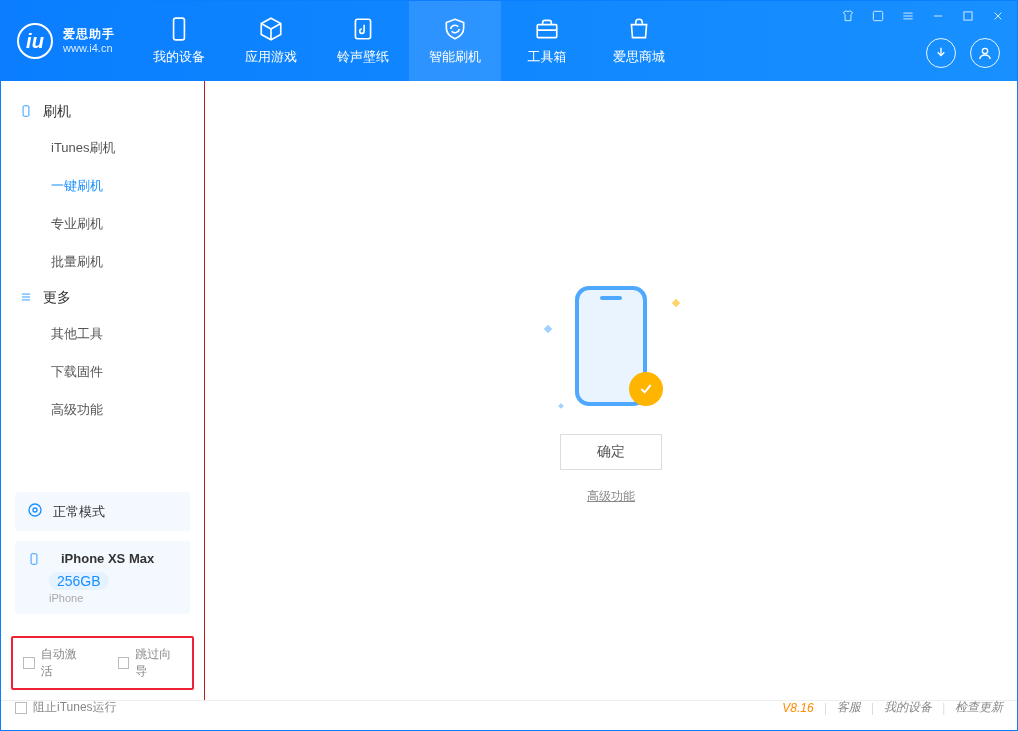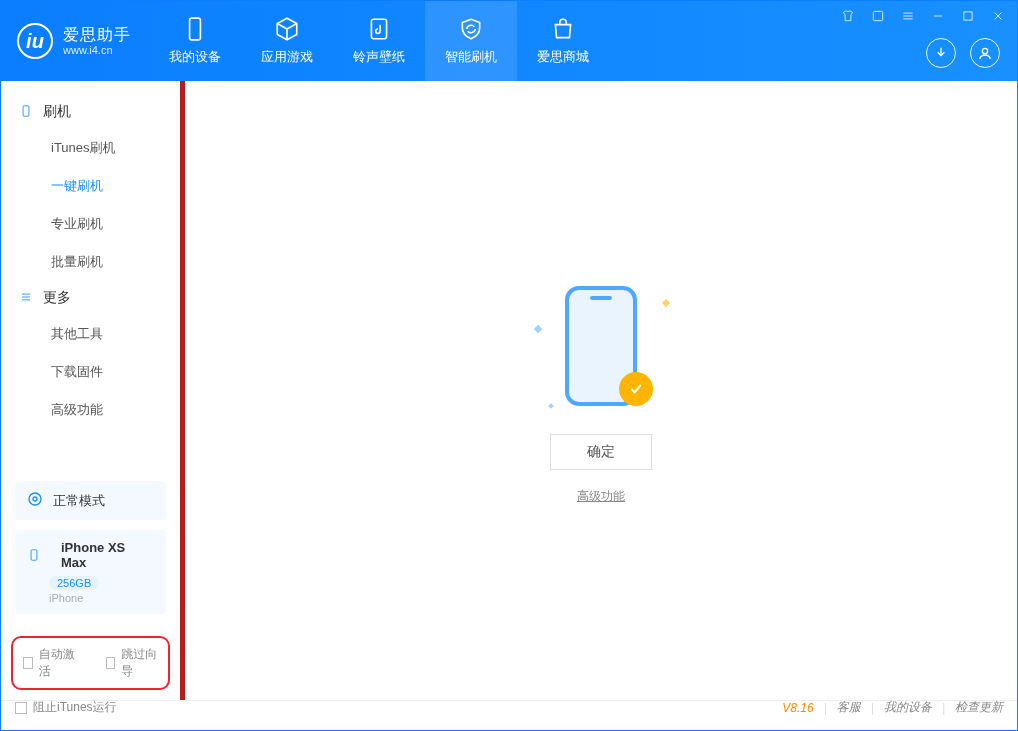--- a/index.html
+++ b/index.html
@@ -3,55 +3,55 @@
 <meta charset="utf-8">
 <style>
 * { margin: 0; padding: 0; box-sizing: border-box; font-family: "Microsoft YaHei", "PingFang SC", sans-serif; }
 body { background: #fff; width: 1018px; height: 731px; overflow: hidden; border: 1px solid #0a7eff; }
 
 
 .header { height: 80px; background: linear-gradient(90deg,#0a7eff 0%, #1890ff 100%); display: flex; align-items: stretch; color: #fff; }
 .logo { display: flex; align-items: center; padding: 0 18px 0 16px; gap: 10px; }
 .logo-mark { width: 36px; height: 36px; border: 2.5px solid #fff; border-radius: 50%; display: flex; align-items: center; justify-content: center; font-weight: 700; font-size: 20px; color:#fff; font-style: italic; }
 .logo-text { display:flex; flex-direction:column; line-height:1.1; }
-.logo-text .cn { font-size: 16px; font-weight: 400; letter-spacing:1px; }
+.logo-text .cn { font-size: 12px; font-weight: 700; letter-spacing:1px; }
 .logo-text .en { font-size: 11px; opacity: .85; }
 
 .tabs { display:flex; }
 .tab { width: 92px; display:flex; flex-direction:column; align-items:center; justify-content:center; gap:6px; cursor:pointer; font-size:13px; position:relative; }
 .tab.active { background: rgba(255,255,255,.12); }
 .tab-icon { width:26px; height:26px; display:flex; align-items:center; justify-content:center; }
 .tab-icon svg { width:26px; height:26px; fill:none; stroke:#fff; stroke-width:1.5; }
 .hicon { width:20px; height:20px; display:flex; align-items:center; justify-content:center; cursor:pointer; opacity:.9; }
 .hicon svg { width:16px; height:16px; stroke:#fff; fill:none; stroke-width:1.5; }
 .window-controls { position:absolute; top:6px; right:10px; display:flex; gap:10px; }
 .window-controls .hicon svg { width:14px; height:14px; }
 
 .big-actions { position:absolute; right:18px; top:38px; display:flex; gap:14px; }
 .big-actions .circle { width:30px; height:30px; border:1.5px solid rgba(255,255,255,.9); border-radius:50%; display:flex; align-items:center; justify-content:center; cursor:pointer; }
 .big-actions .circle svg { width:16px; height:16px; stroke:#fff; fill:none; stroke-width:2; }
 
 
 .body { display:flex; height: calc(100% - 80px - 30px); }
-.sidebar { width:184px; border-right:5px solid #b91c1c; padding-top:14px; display:flex; flex-direction:column; }
+.sidebar { width:204px; border-right:1px solid #b91c1c; padding-top:14px; display:flex; flex-direction:column; }
 .side-section-title { display:flex; align-items:center; gap:10px; padding:8px 18px; color:#333; font-size:14px; font-weight:500; }
 .side-section-title .sicon svg { width:14px; height:14px; stroke:#1890ff; fill:none; stroke-width:1.5; }
 .side-item { padding:10px 0 10px 50px; font-size:13px; color:#555; cursor:pointer; }
 .side-item.active { color:#1890ff; }
 
 .device-panel { margin-top:auto; padding:0 14px 12px; }
 .mode-card { background:#f4f8ff; border-radius:4px; padding:10px 12px; display:flex; align-items:center; gap:10px; font-size:13px; color:#333; margin-bottom:10px; }
 .mode-card .micon svg{ width:16px; height:16px; stroke:#1890ff; fill:none; stroke-width:2; }
 .device-card { background:#f4f8ff; border-radius:4px; padding:10px 12px; font-size:13px; }
 .device-card .dtop { display:flex; align-items:center; gap:20px; font-weight:600; color:#333; }
 .device-card .dtop svg { width:14px; height:14px; stroke:#1890ff; fill:none; stroke-width:1.5; }
-.device-card .cap { display:inline-block; margin:6px 0 2px 22px; background:#e6f2ff; color:#1890ff; font-size:11px; padding:1px 8px; border-radius:10px; }
+.device-card .cap { display:inline-block; margin:6px 0 2px 22px; background:#e6f2ff; color:#1890ff; font-size:14px; padding:1px 8px; border-radius:10px; }
 .device-card .sub { margin-left:22px; color:#aaa; font-size:11px; }
 
-.bottom-options { border:2px solid #e23; border-radius:10px; padding:8px 10px; margin:10px; display:flex; gap:30px; font-size:12px; color:#888; }
+.bottom-options { border:2px solid #e23; border-radius:2px; padding:8px 10px; margin:10px; display:flex; gap:30px; font-size:12px; color:#888; }
 .chk { display:flex; align-items:center; gap:6px; cursor:pointer; }
 .chk .box { width:12px; height:12px; border:1px solid #bbb; }
 
 
 .main { flex:1; display:flex; flex-direction:column; align-items:center; justify-content:center; gap:18px; }
 .illus { position:relative; width:140px; height:140px; }
 .phone { position:absolute; left:34px; top:10px; width:72px; height:120px; border:4px solid #4ea8ff; border-radius:14px; background:#eaf4ff; }
 .phone::before { content:""; position:absolute; top:6px; left:50%; transform:translateX(-50%); width:22px; height:4px; background:#4ea8ff; border-radius:3px; }
 .badge { position:absolute; right:18px; bottom:10px; width:34px; height:34px; background:#ffb400; border-radius:50%; display:flex; align-items:center; justify-content:center; }
 .badge svg { width:16px; height:16px; stroke:#fff; fill:none; stroke-width:3; }
@@ -109,20 +109,29 @@
       <span>铃声壁纸</span>
     </div>
     <div class="tab active">
       <span class="tab-icon">
           <svg viewBox="0 0 24 24">
             <path d="M12 3l8 3v5c0 5-3.5 8-8 10-4.5-2-8-5-8-10V6z"></path>
             <path d="M8 12a4 4 0 0 1 7-2M16 12a4 4 0 0 1-7 2"></path>
           </svg>
         </span>
       <span>智能刷机</span>
+    </div>
+    <div class="tab">
+      <span class="tab-icon">
+          <svg viewBox="0 0 24 24">
+            <rect x="3" y="8" width="18" height="12" rx="1"></rect>
+            <path d="M8 8V6a2 2 0 0 1 2-2h4a2 2 0 0 1 2 2v2M3 13h18"></path>
+          </svg>
+        </span>
+      <span>工具箱</span>
     </div>
     <div class="tab">
       <span class="tab-icon">
           <svg viewBox="0 0 24 24">
             <path d="M5 8h14l-1 12H6z"></path>
             <path d="M9 8V6a3 3 0 0 1 6 0v2"></path>
           </svg>
         </span>
       <span>爱思商城</span>
     </div>

